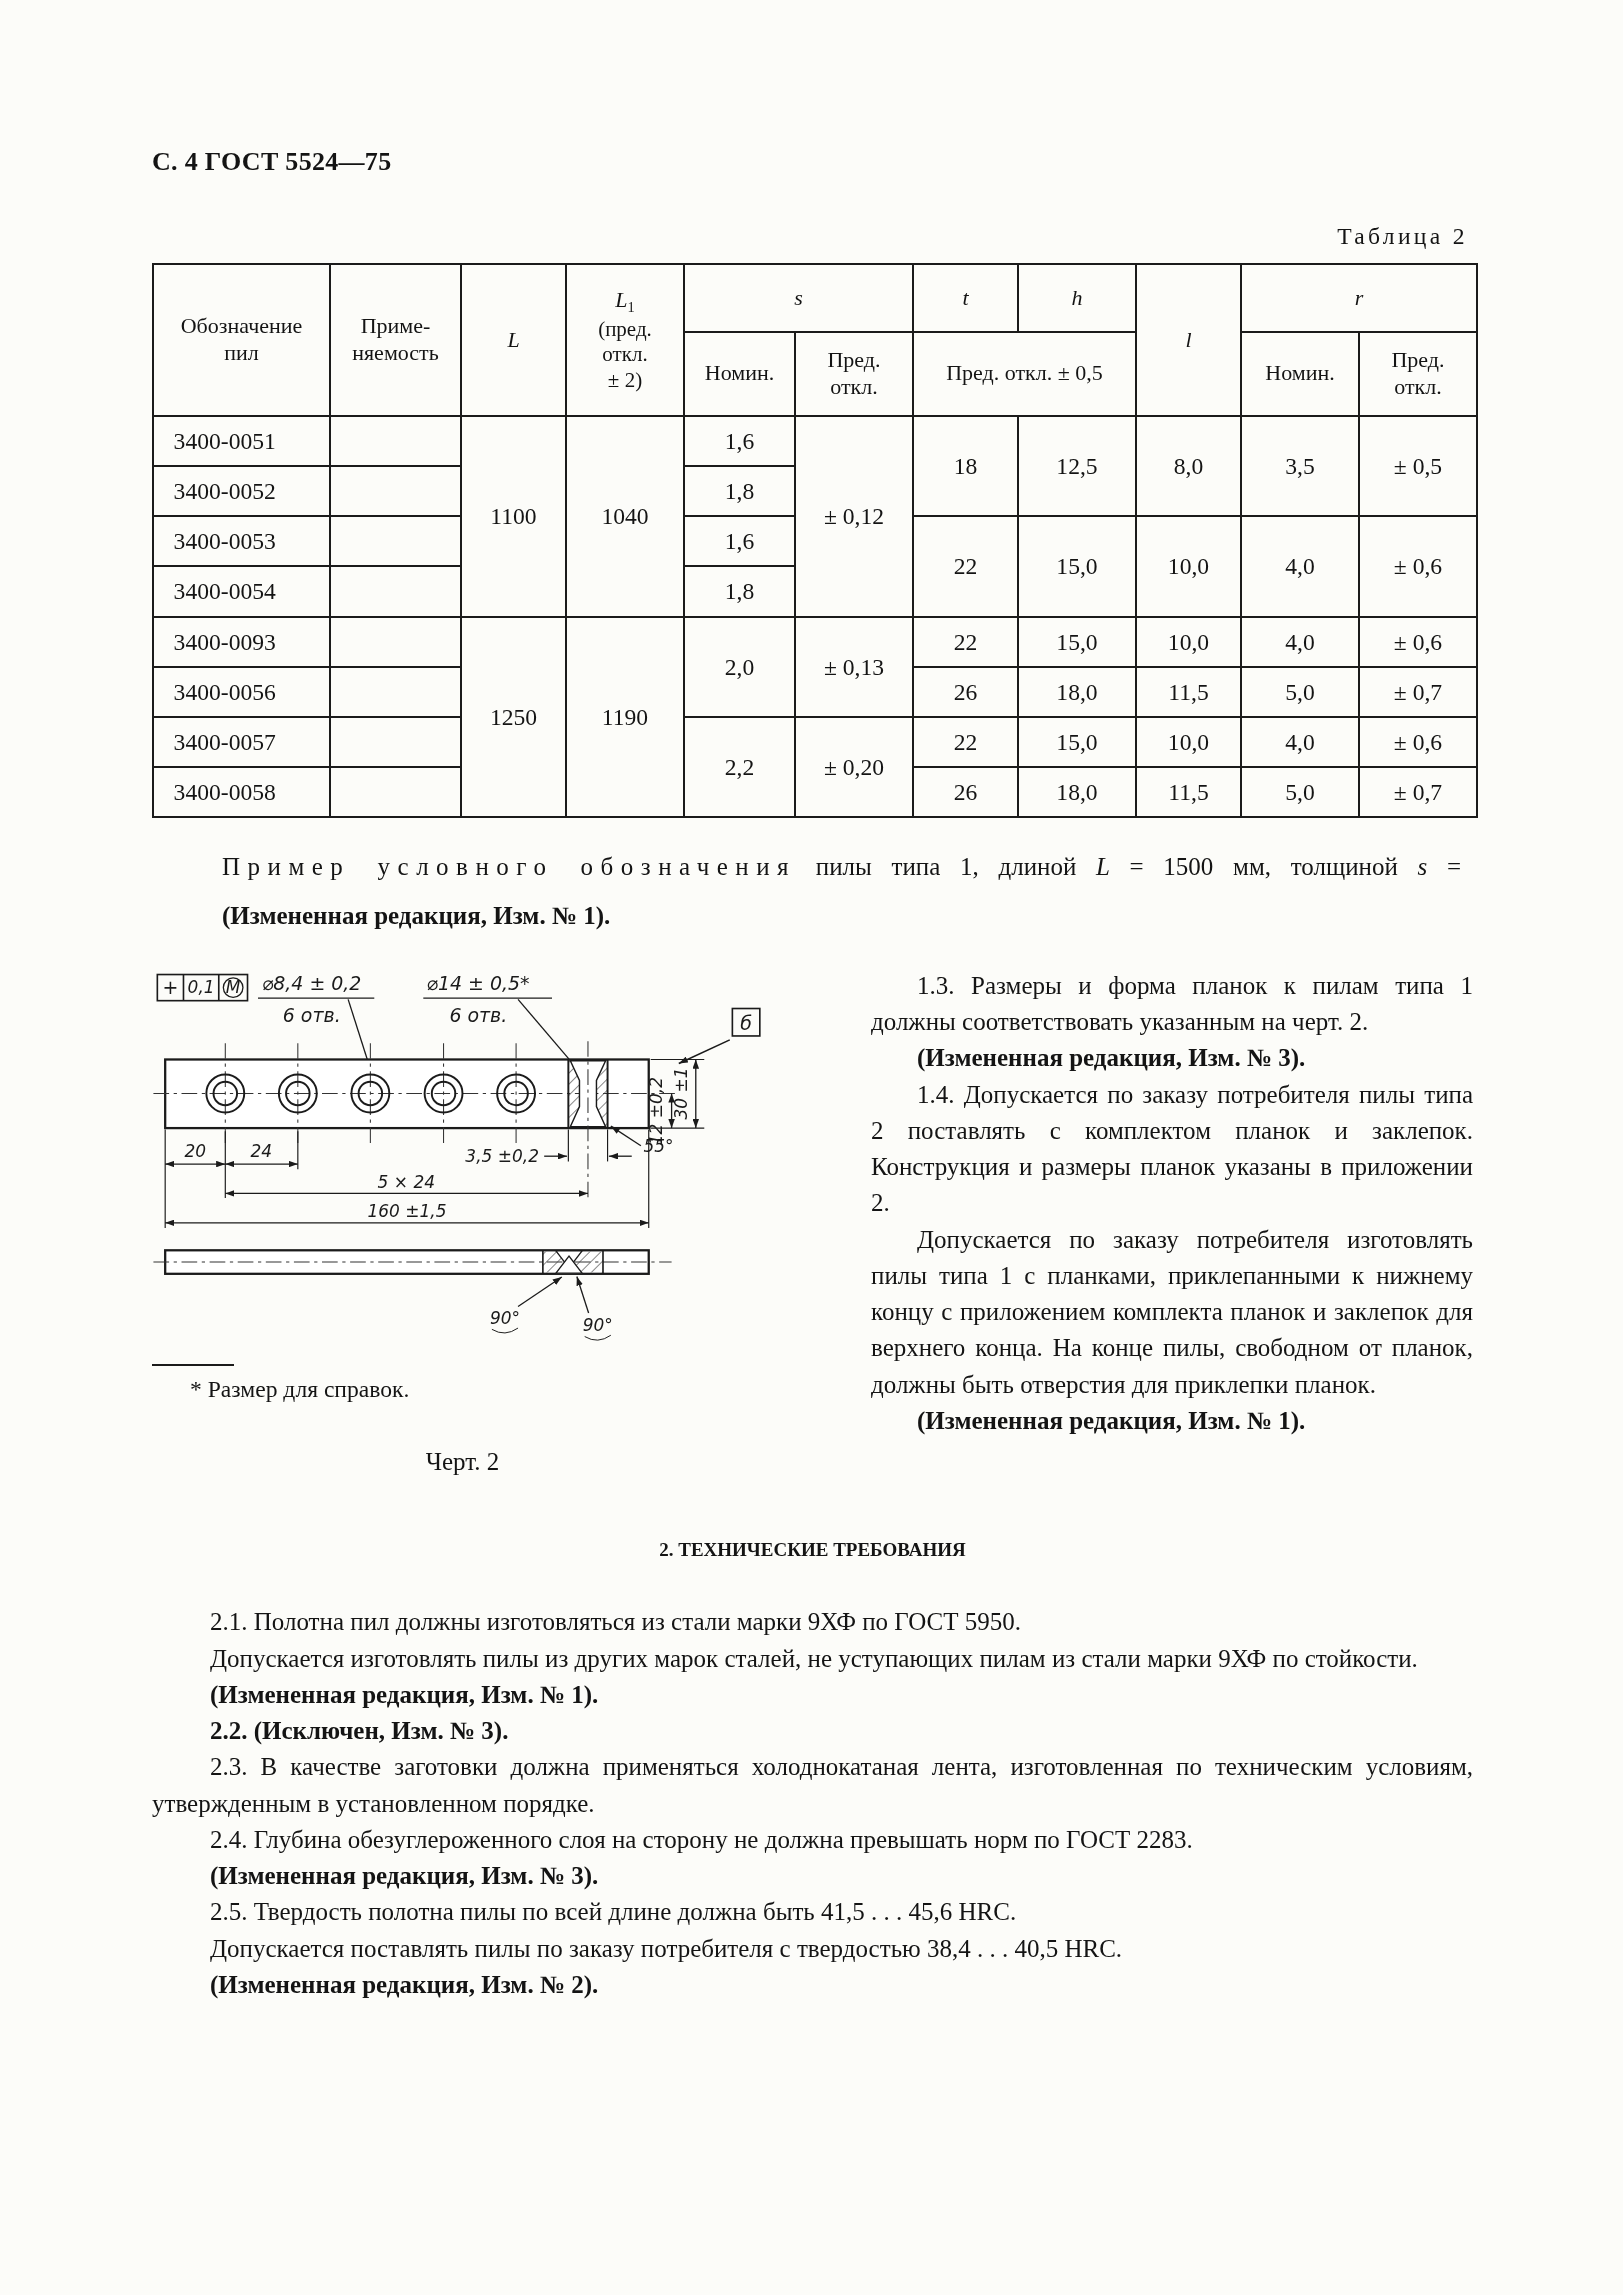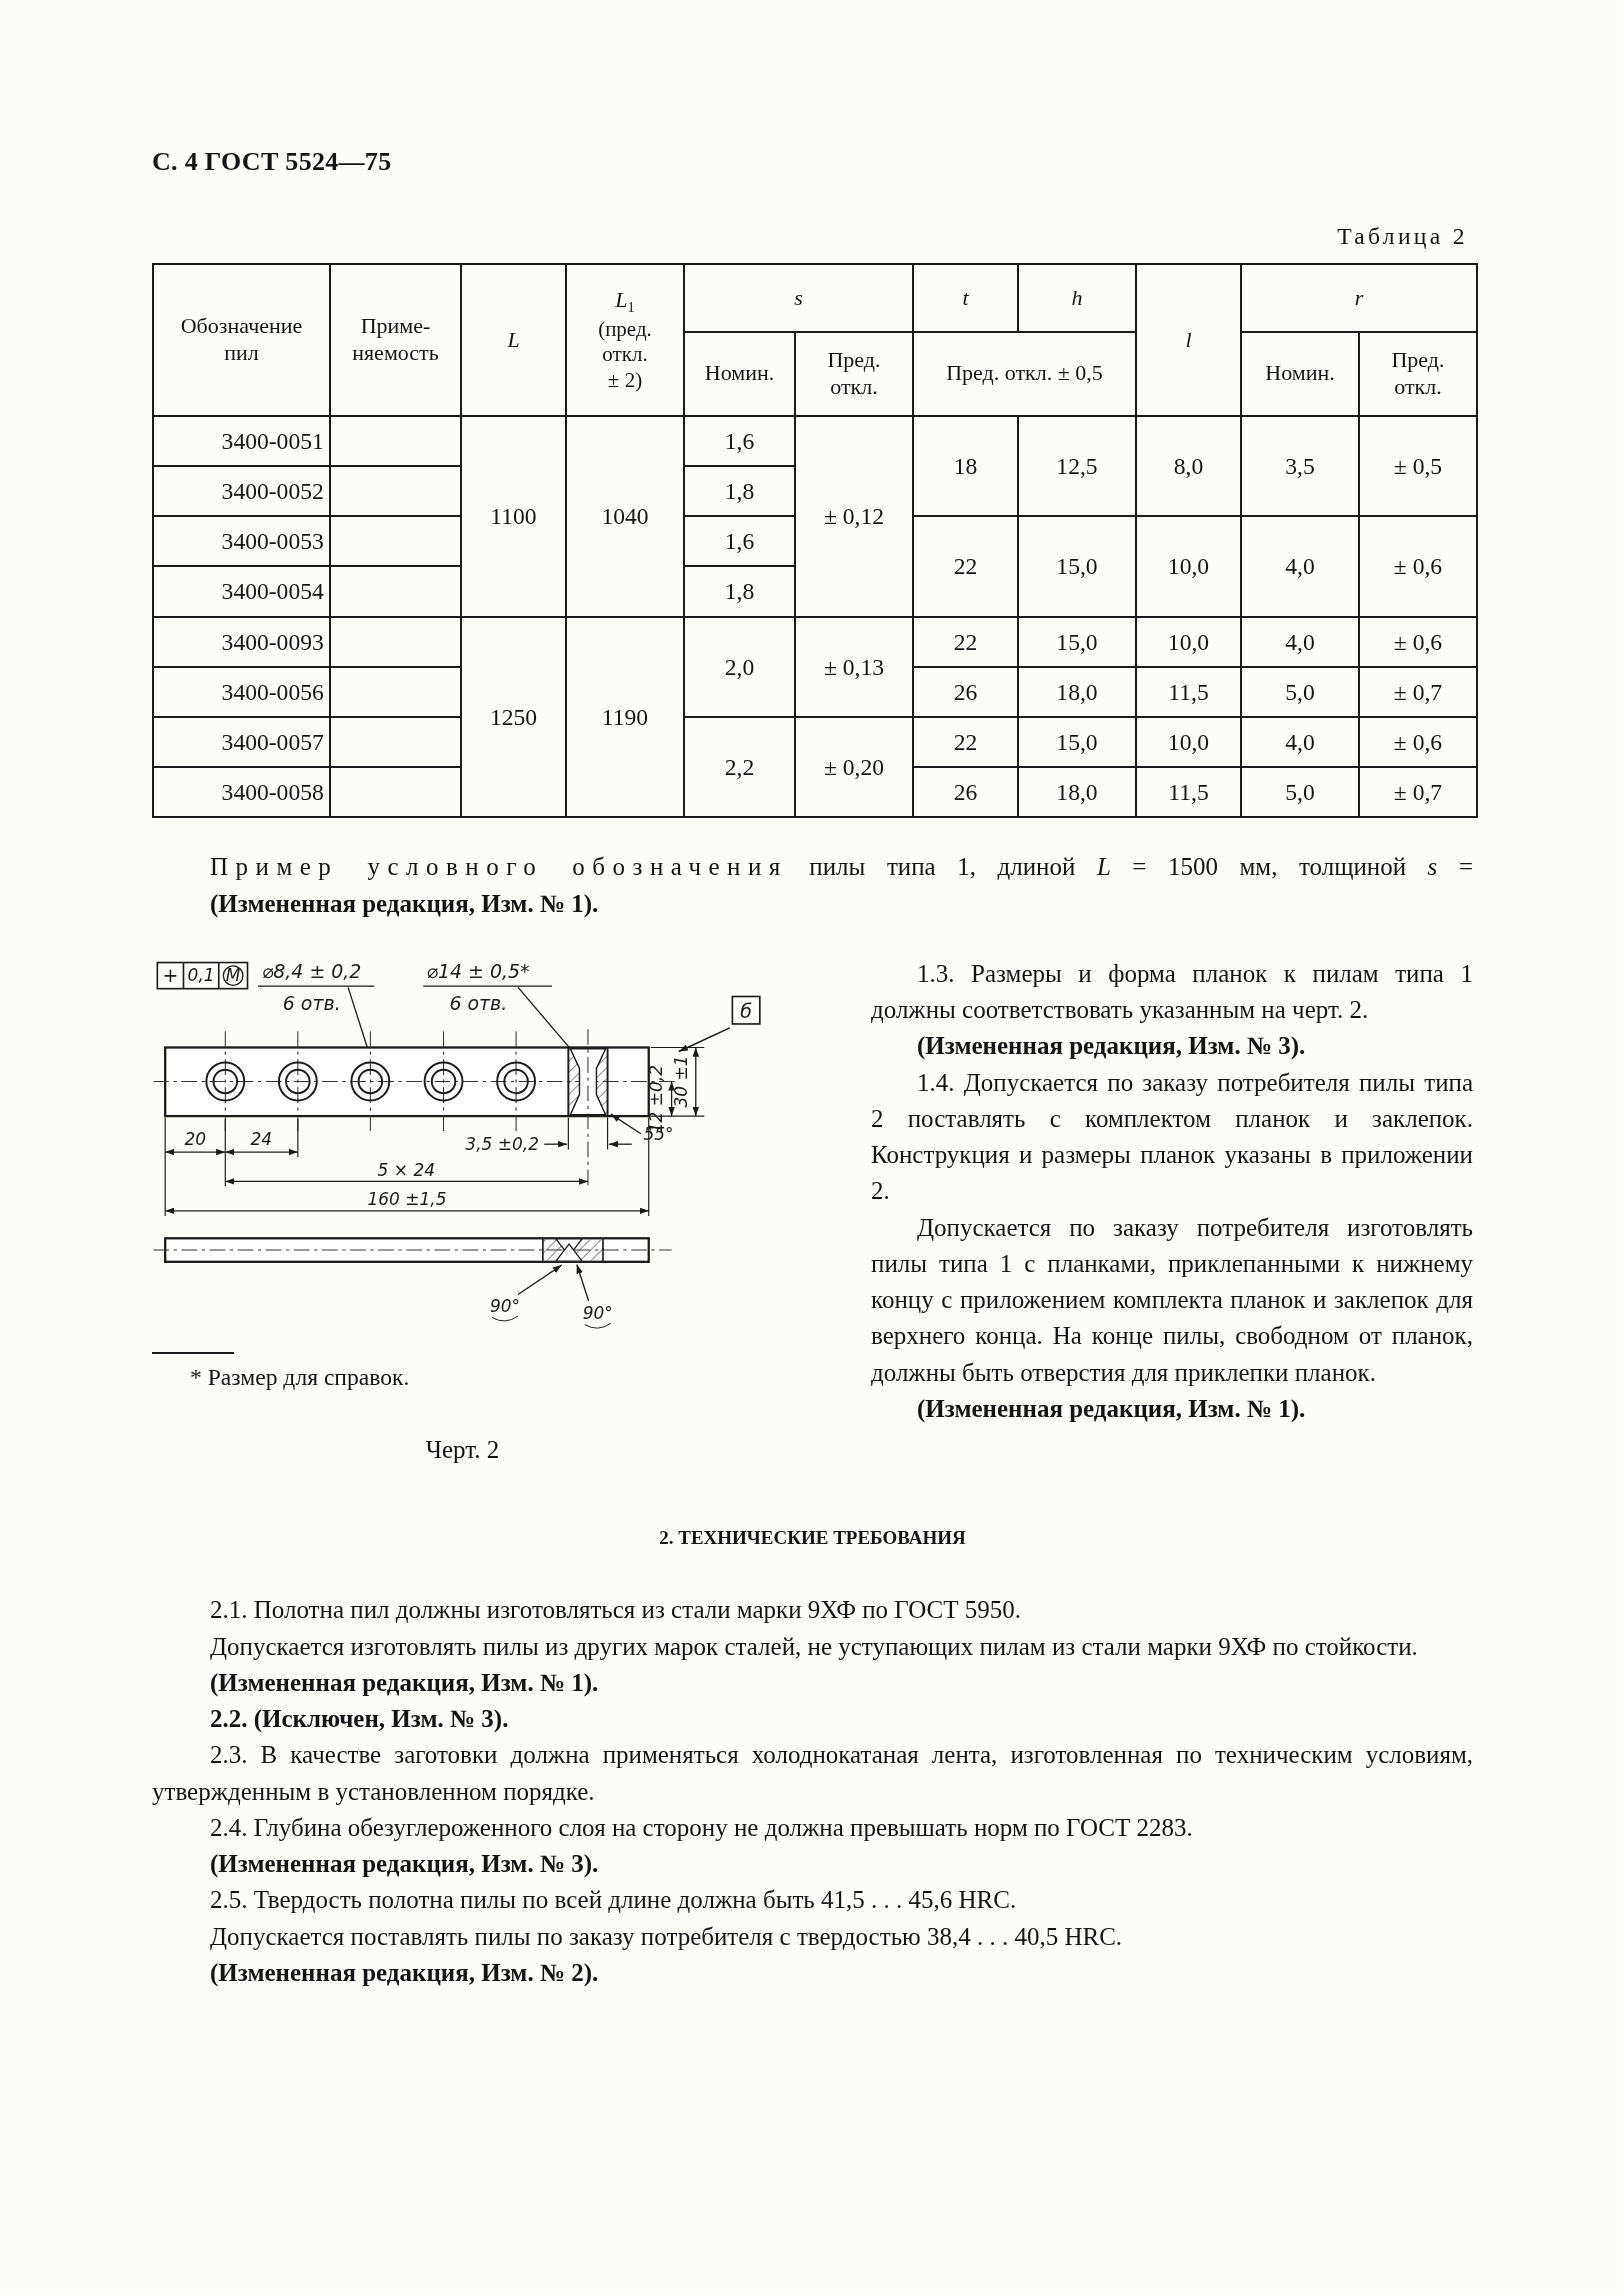--- a/index.html
+++ b/index.html
@@ -14,26 +14,26 @@
   }
   .inner{padding:143px 150px 275px 152px;}
   .pg-header{font-weight:bold;font-size:26px;letter-spacing:0.3px;}
   .tbl-caption{text-align:right;font-size:23.6px;letter-spacing:3.3px;margin:38px 5.2px 10.5px 0;}
   table{border-collapse:collapse;width:100%;table-layout:fixed;}
   th,td{border:2px solid #1b1b1b;text-align:center;vertical-align:middle;padding:2.6px 5.2px;}
   thead th{font-weight:normal;font-size:22px;line-height:1.22;}
   thead tr:first-child th{height:60px;}
   thead tr:last-child th{height:77px;}
   tbody td{height:43px;font-size:23.6px;}
-  td.desig{text-align:right;padding-left:19.6px;}
+  td.desig{text-align:left;padding-left:19.6px;}
   .preline{white-space:pre-line;}
   .it{font-style:italic;}
   .bold{font-weight:bold;}
   sub{font-size:14.4px;}
-  .para{font-size:25px;line-height:1.45;text-align:justify;margin:0;}
+  .para{font-size:25px;line-height:1.45;text-align:justify;margin:12px;}
   .indent{text-indent:58px;}
   .rc-indent{text-indent:46px;}
   .just-last{text-align-last:justify;}
   .spaced{letter-spacing:.30em;}
   .example-block{margin-top:31px;}
   .desig-line{text-align:center;font-style:italic;font-size:25px;margin:19.6px 0 17px 0;}
   .columns{display:flex;gap:98px;margin-top:34px;align-items:flex-start;}
   .left-col{width:621px;flex:0 0 621px;}
   .right-col{flex:1;}
   .right-col p{margin:0;}

